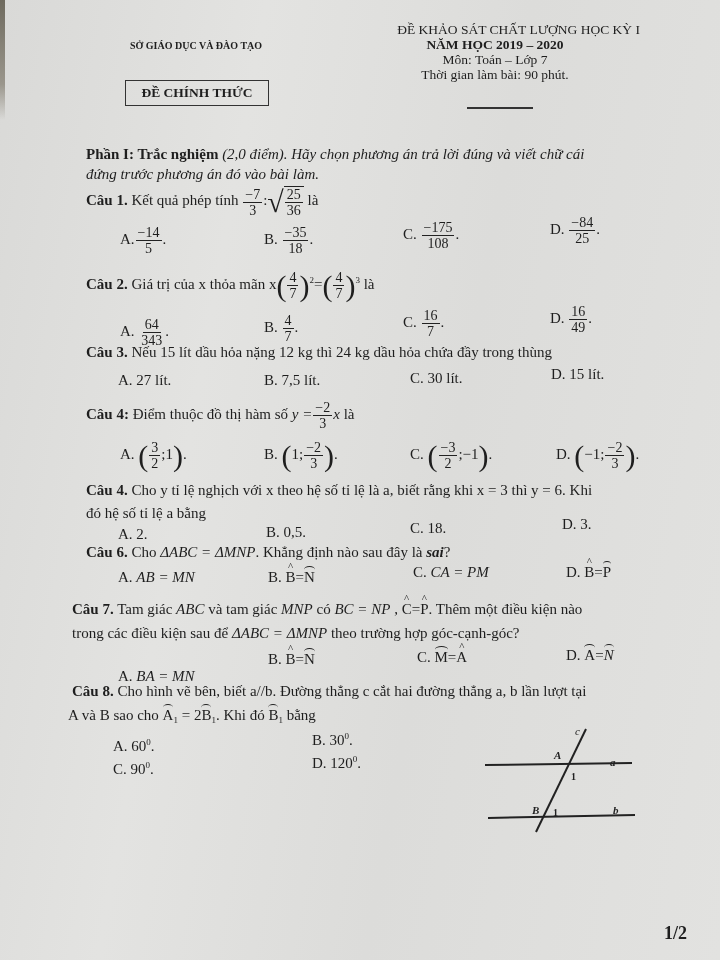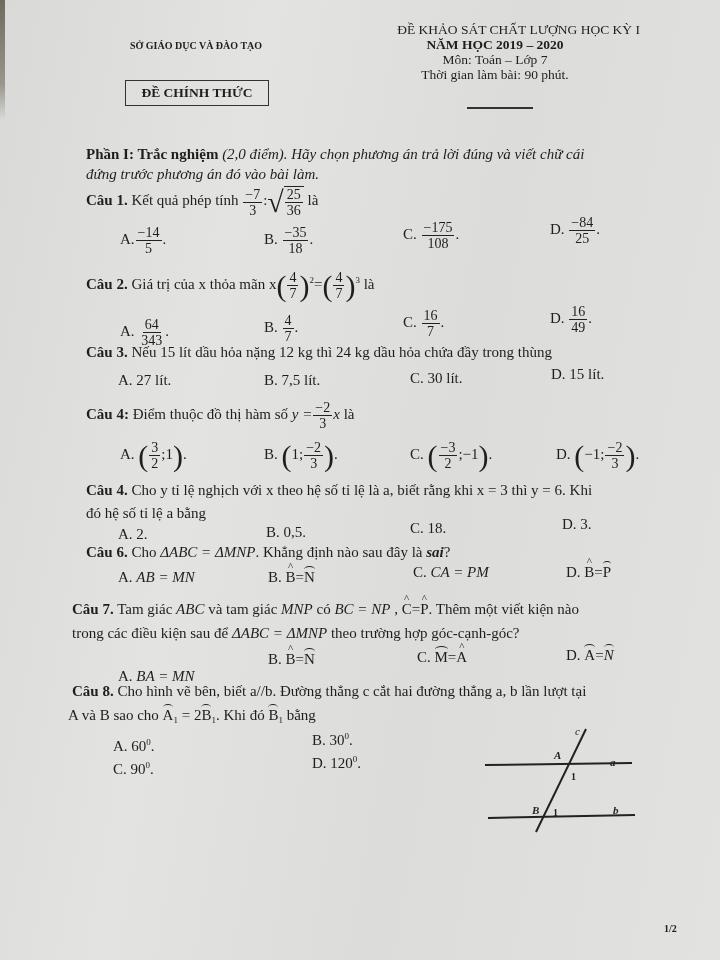--- a/index.html
+++ b/index.html
@@ -30,21 +30,21 @@
   .sqrt { display:inline-flex; align-items:center; vertical-align:middle; }
   .sqrt .rad { font-size:30px; line-height:30px; }
   .sqrt .under { border-top:1.2px solid #222; }
   .hat { display:inline-block; position:relative; font-style:normal; }
   .hat::before { content:"^"; position:absolute; left:50%; transform:translateX(-50%); top:-9px; font-size:11px; }
   .arc { display:inline-block; position:relative; }
   .arc::before { content:""; position:absolute; left:0; right:0; top:-3px; height:6px; border-top:1.2px solid #222; border-radius:50% 50% 0 0; }
   sup { font-size:9px; }
   .sub { font-size:9px; vertical-align:-3px; }
   .figure { position:absolute; left:470px; top:715px; width:180px; height:130px; }
-  .pagenum { position:absolute; left:664px; top:923px; font-weight:bold; font-size:10px; }
+  .pagenum { position:absolute; left:664px; top:923px; font-weight:bold; font-size:18px; }
 </style>
 </head>
 <body>
 
 <div class="edge"></div>
 
 <div class="hdr-left">
   <div>SỞ GIÁO DỤC VÀ ĐÀO TẠO</div>
 </div>
 <div class="official-box">ĐỀ CHÍNH THỨC</div>
@@ -181,21 +181,21 @@
 <div class="abs q" style="left:566px;top:564px;"><span>D.</span> <span class="hat">B</span>=<span class="arc">P</span></div>
 
 <div class="abs q" style="left:72px;top:601px;">
   <span class="b">Câu 7.</span>
   <span>Tam giác</span>
   <span class="i">ABC</span>
   <span>và tam giác</span>
   <span class="i">MNP</span>
   <span>có</span>
   <span class="i">BC = NP</span> ,
-  <span class="hat">C</span>=<span class="hat">P</span><span>. Thêm một viết kiện nào</span>
+  <span class="hat">C</span>=<span class="hat">P</span><span>. Thêm một điều kiện nào</span>
 </div>
 <div class="abs q" style="left:72px;top:625px;">
   <span>trong các điều kiện sau để</span>
   <span class="i">ΔABC = ΔMNP</span>
   <span>theo trường hợp góc-cạnh-góc?</span>
 </div>
 <div class="abs q" style="left:118px;top:668px;"><span>A.</span> <span class="i">BA = MN</span></div>
 <div class="abs q" style="left:268px;top:651px;"><span>B.</span> <span class="hat">B</span>=<span class="arc">N</span></div>
 <div class="abs q" style="left:417px;top:649px;"><span>C.</span> <span class="arc">M</span>=<span class="hat">A</span></div>
 <div class="abs q" style="left:566px;top:647px;"><span>D.</span> <span class="arc">A</span>=<span class="arc i">N</span></div>

